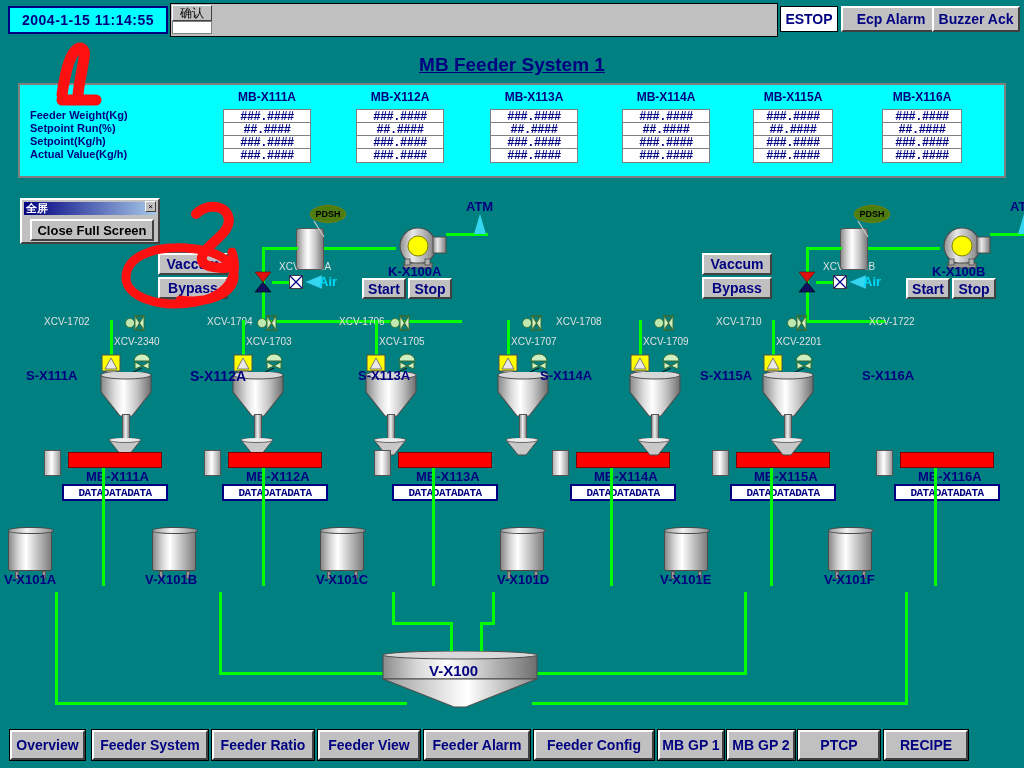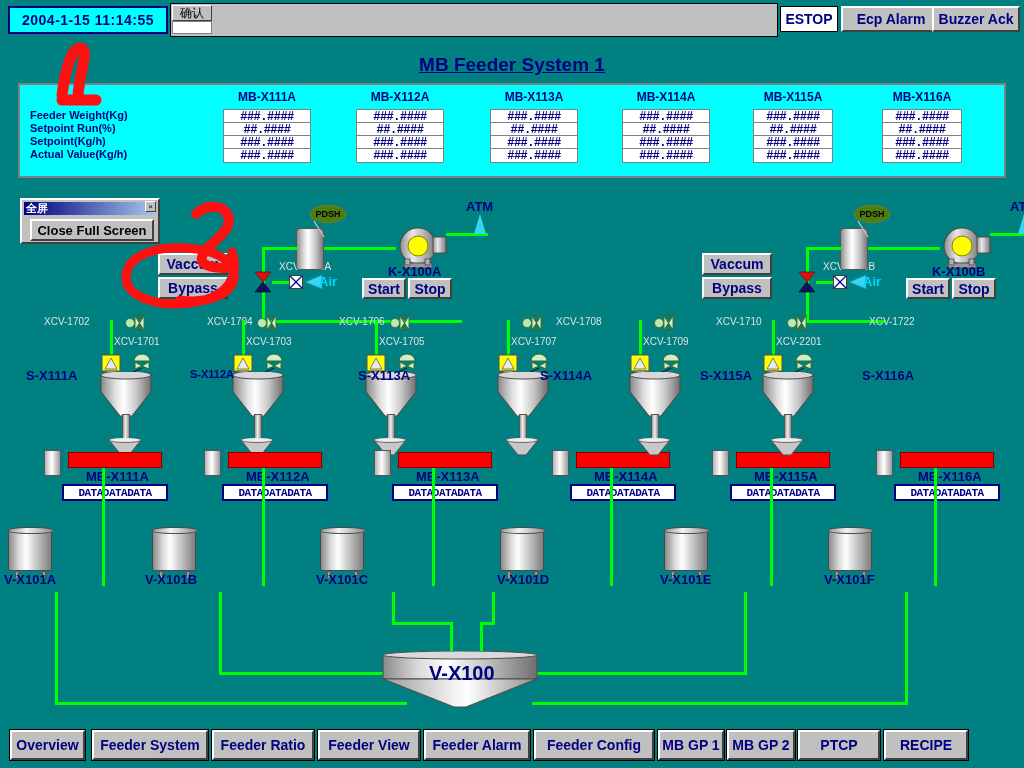--- a/index.html
+++ b/index.html
@@ -338,21 +338,21 @@
     <div class="gbtn" style="left:906px;top:278px;width:44px;height:21px;font-size:14px;">Start</div>
     <div class="gbtn" style="left:952px;top:278px;width:44px;height:21px;font-size:14px;">Stop</div>
     <div class="pipe ph" style="left:262px;top:320px;width:200px;"></div>
     <div class="pipe ph" style="left:806px;top:320px;width:80px;"></div>
     <div class="lblsm" style="left:44px;top:316px;">XCV-1702</div>
     <div style="position:absolute;left:125px;top:315px;width:20px;height:16px;"><svg width="20" height="16" viewBox="0 0 20 16">
         <circle cx="5" cy="8" r="4.5" fill="#bfe8b0" stroke="#3a6b30" stroke-width="0.8"></circle>
         <polygon points="10,1 19,1 10,15 19,15" fill="none" stroke="#3a6b30" stroke-width="1.4"></polygon>
         <polygon points="10,1 19,15 19,1 10,15" fill="#cfeec2" stroke="#3a6b30" stroke-width="0.9"></polygon>
       </svg></div>
-    <div class="lblsm" style="left:114px;top:336px;">XCV-1701</div>
+    <div class="lblsm" style="left:114px;top:336px;">XCV-2340</div>
     <div class="pipe pv" style="left:110px;top:320px;height:38px;"></div>
     <div style="position:absolute;left:101px;top:354px;width:20px;height:22px;"><svg width="20" height="22" viewBox="0 0 20 22">
         <rect x="1" y="1" width="18" height="16" fill="#ffff00" stroke="#505050" stroke-width="1"></rect>
         <polygon points="4,15 16,15 10,4" fill="#e8e8e8" stroke="#606060" stroke-width="0.8"></polygon>
         <rect x="5" y="17" width="10" height="4" fill="#b5b5b5" stroke="#555" stroke-width="0.7"></rect>
       </svg></div>
     <div style="position:absolute;left:132px;top:352px;width:20px;height:18px;"><svg width="20" height="18" viewBox="0 0 20 18">
         <path d="M2,9 A8,7 0 0 1 18,9 Z" fill="#cfeec2" stroke="#3a6b30" stroke-width="1"></path>
         <polygon points="3,10 10,14 3,17" fill="#cfeec2" stroke="#3a6b30" stroke-width="1"></polygon>
         <polygon points="17,10 10,14 17,17" fill="#cfeec2" stroke="#3a6b30" stroke-width="1"></polygon>
@@ -417,21 +417,21 @@
             <stop offset="0" stop-color="#8a8a8a"></stop>
             <stop offset="0.28" stop-color="#dedede"></stop>
             <stop offset="0.45" stop-color="#ffffff"></stop>
             <stop offset="0.72" stop-color="#c4c4c4"></stop>
             <stop offset="1" stop-color="#6f6f6f"></stop>
           </linearGradient>
         </defs>
         <path d="M3,3 L53,3 L53,20 L34,44 L22,44 L3,20 Z" fill="url(#sgsilo-body-2)" stroke="#4d4d4d" stroke-width="1.1"></path>
         <ellipse cx="28" cy="3" rx="25" ry="4" fill="#d8d8d8" stroke="#4d4d4d" stroke-width="1"></ellipse>
       </svg></div>
-    <div class="lbl" style="left:190px;top:368px;font-size:11px;">S-X112A</div>
+    <div class="lbl" style="left:190px;top:368px;font-size:14px;">S-X112A</div>
     <div style="position:absolute;left:254px;top:414px;width:8px;height:32px;background:linear-gradient(to right,#9c9c9c,#f0f0f0 45%,#8d8d8d);border:1px solid #555;box-sizing:border-box;"></div>
     <div style="position:absolute;left:240px;top:438px;width:34px;height:18px;"><svg width="34" height="18" viewBox="0 0 34 18">
         <path d="M1,2 L33,2 L21,17 L13,17 Z" fill="#c8c8c8" stroke="#4d4d4d" stroke-width="1"></path>
         <ellipse cx="17" cy="2" rx="16" ry="2.5" fill="#ededed" stroke="#4d4d4d" stroke-width="0.8"></ellipse>
       </svg></div>
     <div class="feedermotor" style="left:204px;top:450px;"></div>
     <div class="feederbar" style="left:228px;top:452px;"></div>
     <div class="lbl" style="left:246px;top:469px;font-size:13px;">MB-X112A</div>
     <div class="databox" style="left:222px;top:484px;">DATADATADATA</div>
     <div class="pipe pv" style="left:262px;top:468px;height:118px;"></div>
@@ -676,21 +676,21 @@
             <stop offset="0" stop-color="#9a9a9a"></stop>
             <stop offset="0.45" stop-color="#f0f0f0"></stop>
             <stop offset="0.55" stop-color="#ffffff"></stop>
             <stop offset="1" stop-color="#8a8a8a"></stop>
           </linearGradient>
         </defs>
         <rect x="3" y="4" width="154" height="24" fill="url(#mvg)" stroke="#4d4d4d" stroke-width="1.1"></rect>
         <ellipse cx="80" cy="4" rx="77" ry="4" fill="#d9d9d9" stroke="#4d4d4d" stroke-width="1"></ellipse>
         <path d="M3,28 L157,28 L86,56 L74,56 Z" fill="url(#mvc)" stroke="#4d4d4d" stroke-width="1.1"></path>
       </svg></div>
-    <div class="lbl" style="left:429px;top:662px;font-size:20px;">V-X100</div>
+    <div class="lbl" style="left:429px;top:662px;font-size:15px;">V-X100</div>
   </div>
 
 <div class="abs" id="fsdlg">
   <div id="fstitle">全屏</div>
   <div id="fsclose">×</div>
   <div id="fsbtn">Close Full Screen</div>
 </div>
 
 <div class="abs" id="navbar">
     <div class="navbtn" style="left:10px;width:75px;">Overview</div>

